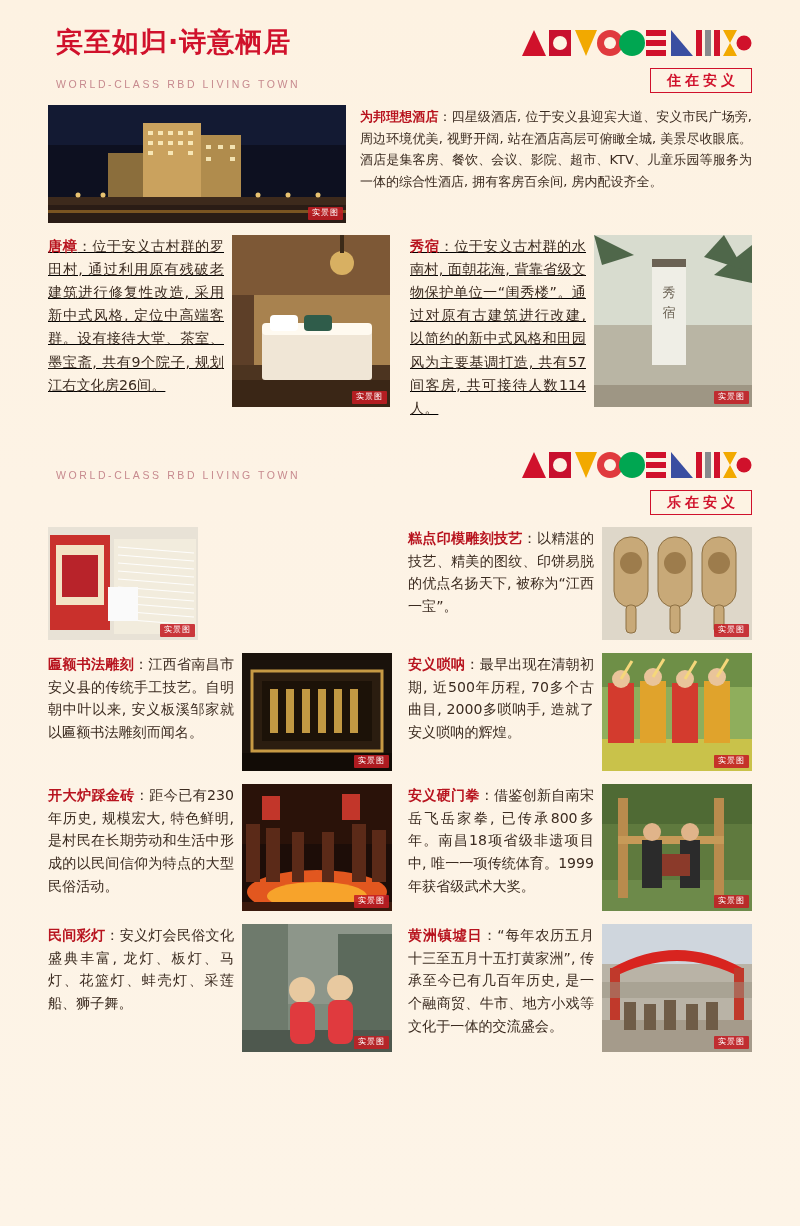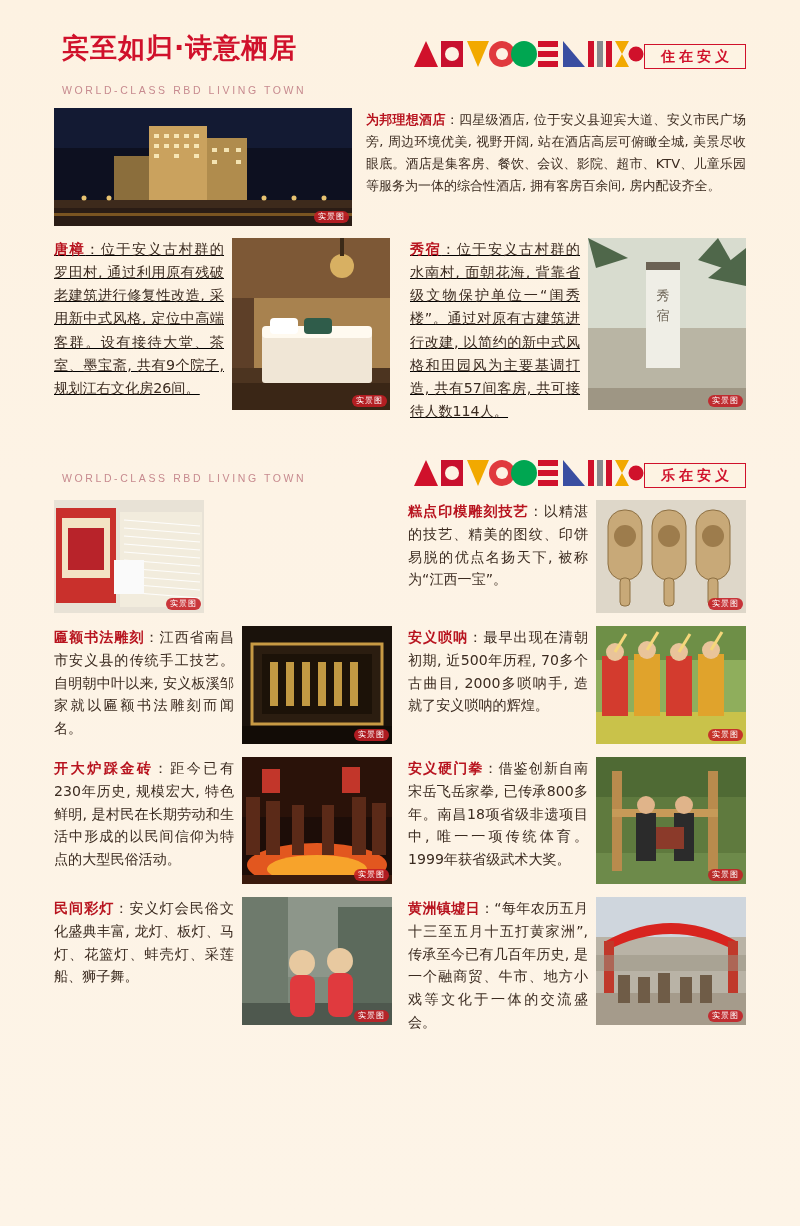--- a/index.html
+++ b/index.html
@@ -6,41 +6,41 @@
   body{
     width:800px;height:1226px;
     background:#fdf3e3;
     font-family:"DejaVu Sans","Liberation Sans",sans-serif;
     position:relative;
     overflow:hidden;
   }
   .page{
     position:absolute;inset:0;
     background:linear-gradient(180deg,#fdf2e2 0%,#fdf3e5 40%,#fdf4e7 100%);
-    padding:14px;
+    padding:8px;
   }
   
   .section-head{
     position:relative;
     padding:18px 40px 6px 48px;
     display:flex;align-items:flex-start;justify-content:space-between;
   }
   .head-left{display:flex;flex-direction:column;}
   .head-title{
     font-size:27px;font-weight:bold;color:#d0112b;letter-spacing:1px;
     line-height:1.15;
     white-space:nowrap;
   }
   .head-sub{
     margin-top:21px;
     font-size:10.5px;letter-spacing:2.6px;color:#c78a8f;
     font-family:"Liberation Sans",sans-serif;
     white-space:nowrap;
   }
-  .head-right{display:flex;flex-direction:row;align-items:flex-end;padding-top:2px;}
+  .head-right{display:flex;flex-direction:column;align-items:flex-end;padding-top:2px;}
   .logo-row{display:flex;align-items:center;gap:2px;height:30px;}
   .logo-row svg{display:block;}
   .tag-box{
     margin-top:10px;
     border:1.6px solid #d0112b;
     color:#d0112b;
     font-size:14px;font-weight:bold;letter-spacing:4px;
     padding:3px 12px 3px 16px;
     background:#fdf3e3;
     line-height:1.2;
@@ -85,21 +85,21 @@
   .g-img{width:150px;flex:none;position:relative;overflow:hidden;}
   .h118{height:113px;}
   .h122{height:118px;}
   .h130{height:127px;}
   .h132{height:128px;}
   
   .badge{
     position:absolute;right:3px;bottom:3px;
     background:rgba(196,30,36,.88);
     color:#fff;font-size:8px;letter-spacing:1px;
-    padding:1px 4px;border-radius:6px;
+    padding:1px 4px;border-radius:1px;
     line-height:1.3;
   }
   .photo{position:absolute;inset:0;}
   .divider-space{height:10px;}
 </style>
 </head>
 <body>
 
 <div class="page">
 

